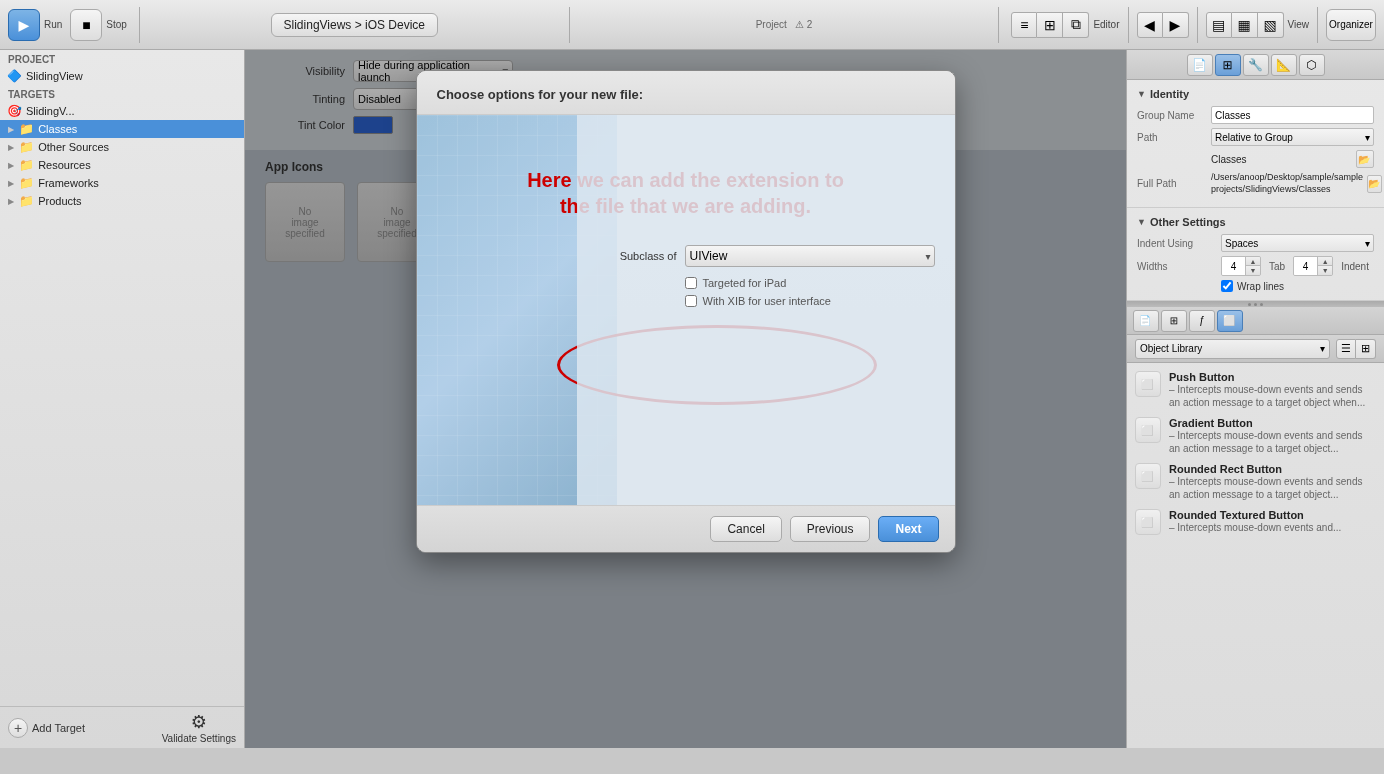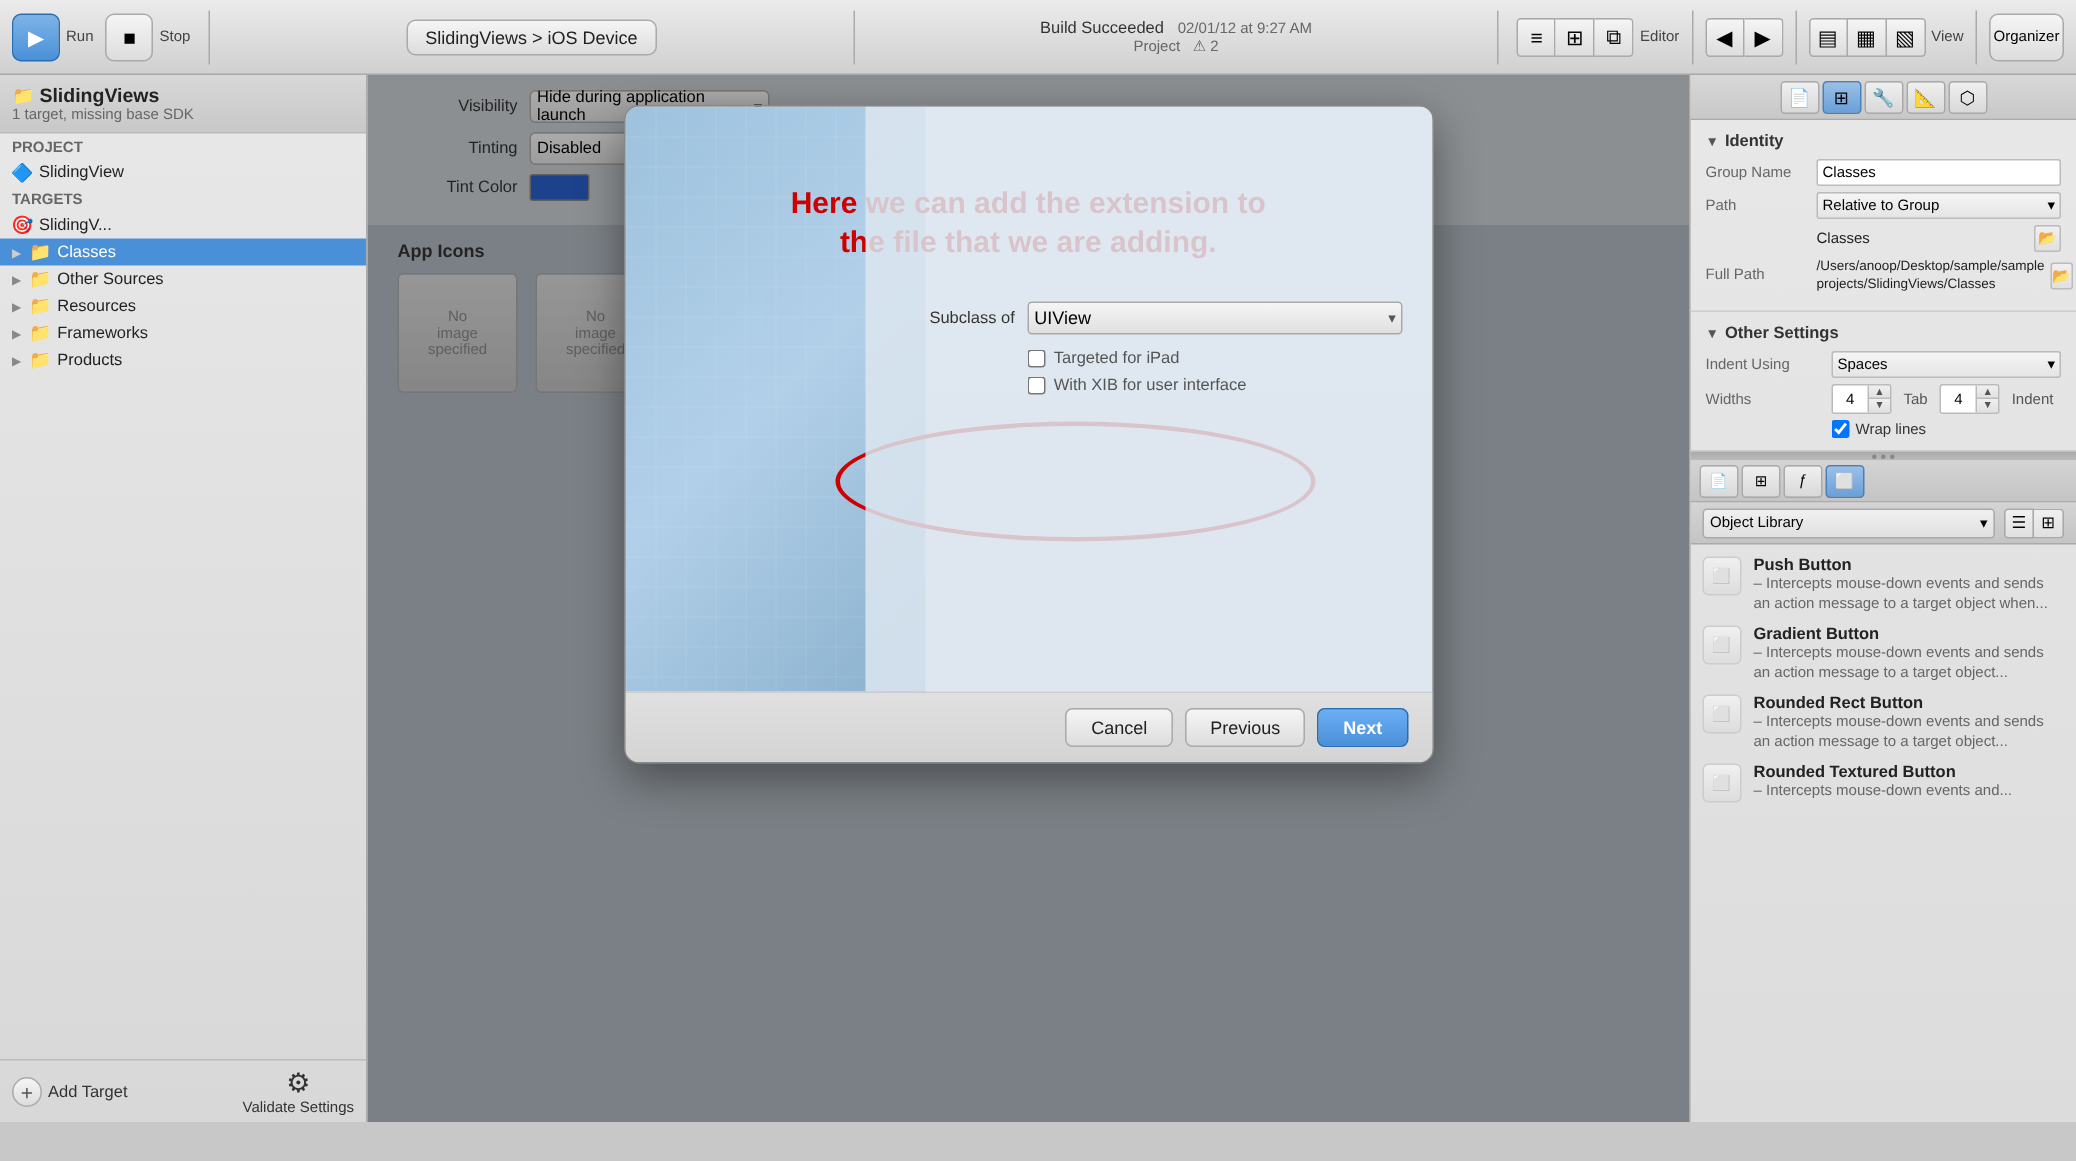--- a/index.html
+++ b/index.html
@@ -570,23 +570,20 @@
   <div class="toolbar-section">
     <div class="toolbar-btn">■</div>
     <div class="toolbar-label">Stop</div>
   </div>
   <div class="toolbar-divider"></div>
   <div class="scheme-area">
     <div class="scheme-box">SlidingViews &gt; iOS Device</div>
   </div>
   <div class="toolbar-divider"></div>
   <div class="build-status">
-    <div class="build-title">
-      <span>Build Succeeded</span> &nbsp; <span style="color:#666;font-size:10px;">02/01/12 at 9:27 AM</span>
-    </div>
     <div class="build-sub">
       <span>Project</span> &nbsp; ⚠ <span>2</span>
     </div>
   </div>
   <div class="toolbar-divider"></div>
   <div class="right-toolbar">
     <div class="subtoolbar-icon-group" style="display:flex;">
       <div class="toolbar-btn" style="width:26px;height:26px;border-radius:3px 0 0 3px;">≡</div>
       <div class="toolbar-btn" style="width:26px;height:26px;border-radius:0;border-left:none;">⊞</div>
       <div class="toolbar-btn" style="width:26px;height:26px;border-radius:0 3px 3px 0;border-left:none;">⧉</div>
@@ -605,27 +602,20 @@
     </div>
     <div class="toolbar-label">View</div>
     <div class="toolbar-divider"></div>
     <div class="toolbar-btn" style="width:50px;font-size:10px;">Organizer</div>
   </div>
 </div>
 
 <div id="main">
 
   <div id="sidebar">
-    <div class="sidebar-header">
-      <div class="sidebar-project-name">
-        <span style="font-size:12px;">📁</span>
-        <span style="font-weight:bold;font-size:13px;">SlidingViews</span>
-      </div>
-      <div class="sidebar-project-sub">1 target, missing base SDK</div>
-    </div>
 
     <div class="sidebar-section-label">PROJECT</div>
     <div class="sidebar-item">
       <span class="item-icon">🔷</span>
       <span>SlidingView</span>
     </div>
 
     <div class="sidebar-section-label">TARGETS</div>
     <div class="sidebar-item">
       <span class="item-icon">🎯</span>
@@ -706,20 +696,23 @@
           <div style="display:flex;align-items:center;gap:6px;">
             <input type="checkbox" class="form-checkbox" style="">
             <span>Prerendered</span>
           </div>
         </div>
       </div>
     </div>
 
     <div id="dialog-overlay">
       <div id="dialog">
+        <div class="dialog-header">
+          <div class="dialog-title">Choose options for your new file:</div>
+        </div>
         <div class="dialog-body">
 
           <div class="dialog-bg-image">
             
           </div>
 
           <div class="annotation-text">Here we can add the extension to the file that we are adding.</div>
 
           <div class="oval-annotation"></div>
 

